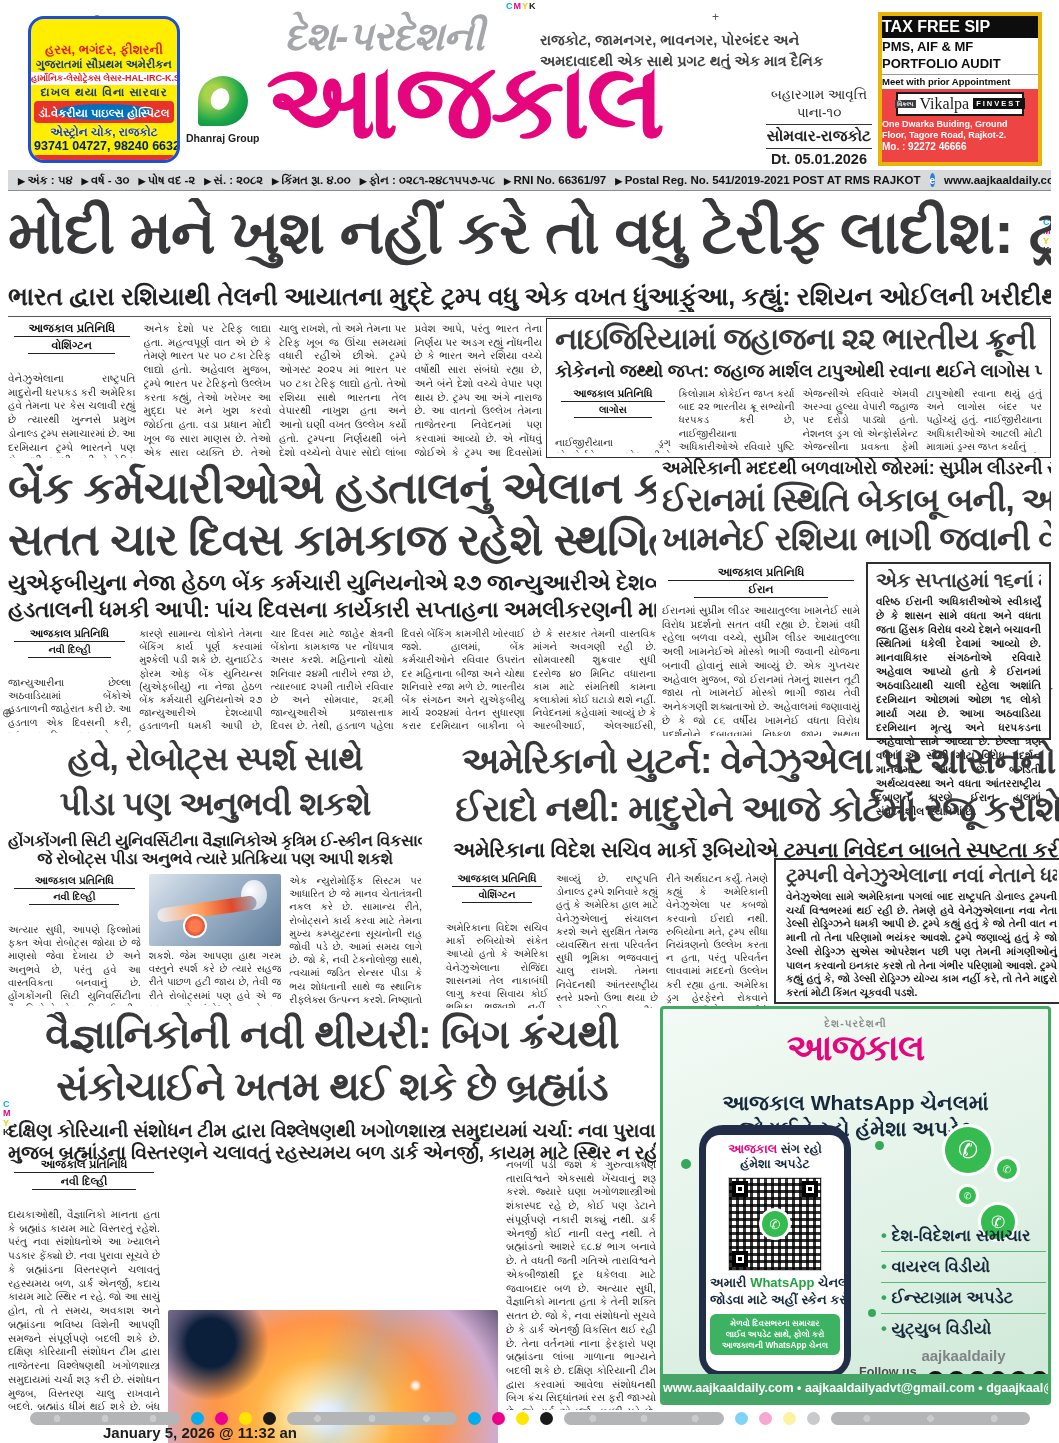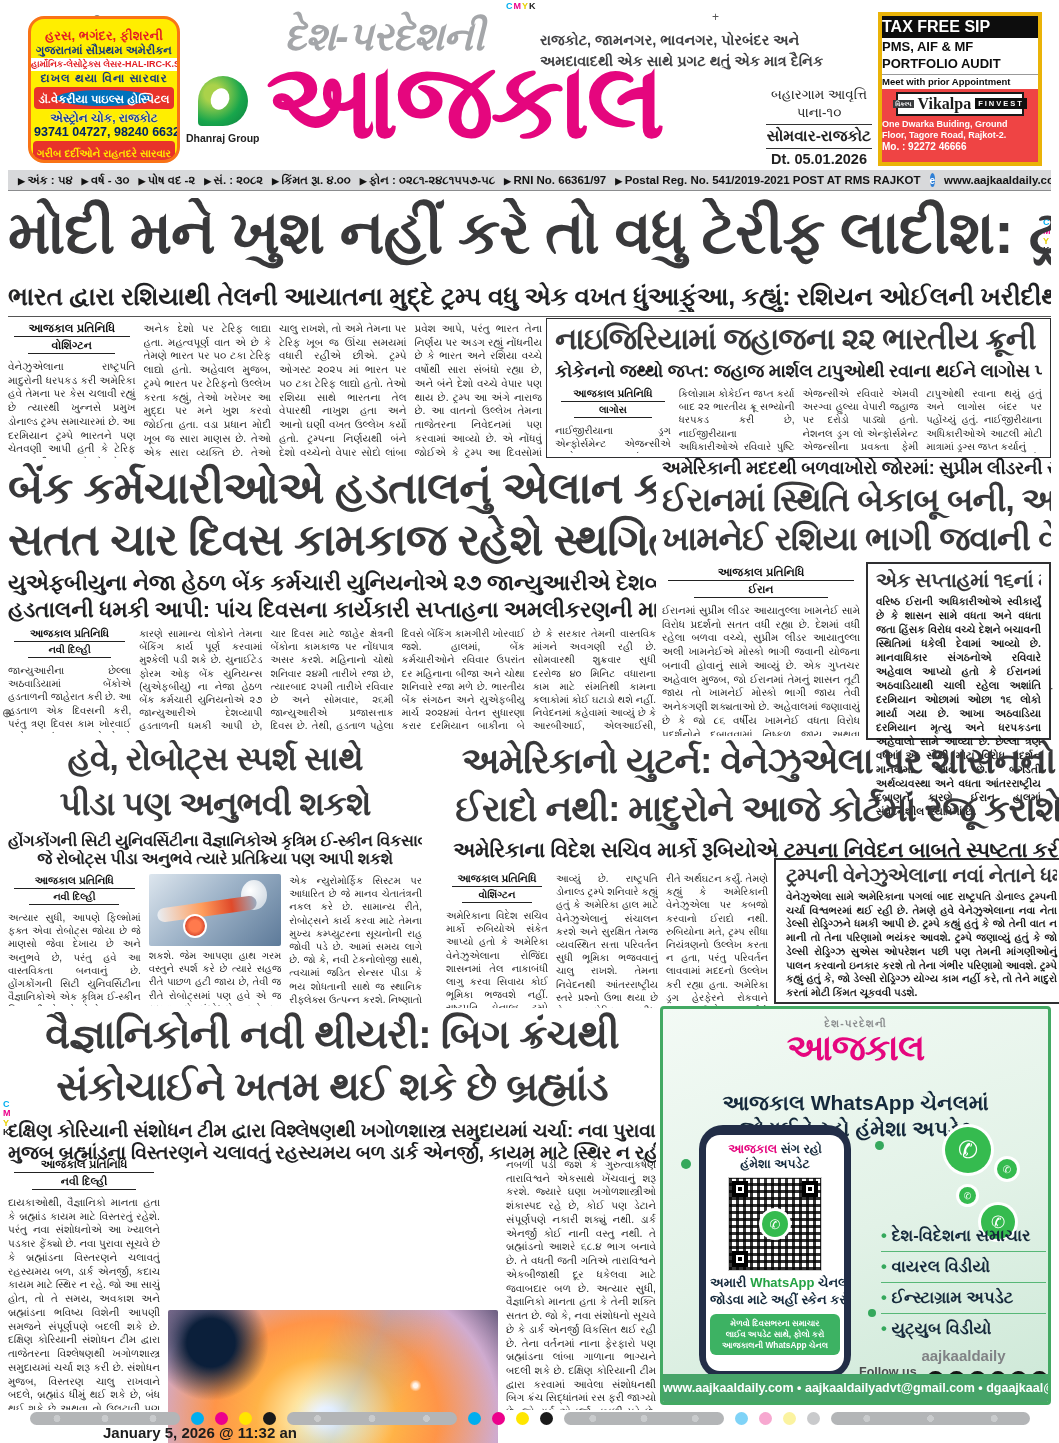--- a/index.html
+++ b/index.html
@@ -8,57 +8,57 @@
   .abs{position:absolute}
   .nw{white-space:nowrap;overflow:hidden}
   .ctr{text-align:center}
   p{margin:0}
   .hl{font-weight:900;color:#39393b;letter-spacing:-1px}
   .sub{font-weight:800;color:#222224;letter-spacing:-.3px}
   .bt{font-size:10.4px;line-height:1.32;text-align:justify;color:#1b1b1b}
   .cols{display:flex;gap:8px}
   .col{flex:1 1 0;overflow:hidden}
   .by1{font-weight:800;font-size:11.5px;text-align:center;border-bottom:1px solid #222;padding-bottom:1px;margin:0 6px 1px}
-  .by2{font-weight:800;font-size:11px;text-align:center;border-bottom:1px solid #222;width:68%;margin:0 auto 6px;padding:1px 0}
+  .by2{font-weight:800;font-size:11px;text-align:center;border-bottom:1px solid #222;width:68%;margin:0 auto 18px;padding:1px 0}
   .cont{font-weight:800;text-align:right;font-size:10.4px}
   .nbox{border:2px solid #2f2f31;background:#fff;box-sizing:border-box}
   .cmyk-v{display:flex;flex-direction:column;font-size:9px;font-weight:700;line-height:1.05}
   .cmyk-h{display:flex;font-size:9px;font-weight:700;gap:1px}
   .c{color:#00aeef}.m{color:#ec008c}.y{color:#e8cf00}.k{color:#1a1a1a}
   .regmark{color:#555;font-size:12px}
   
   .infobar{background:#d8d9db;border-bottom:1px solid #8b8c8e;display:flex;align-items:center;
            gap:9px;padding:0 10px;font-size:11.5px;font-weight:800;color:#121212;box-sizing:border-box;white-space:nowrap;overflow:hidden}
   .ib-item::before{content:"▶ ";font-size:9px}
   .icon-globe{display:inline-flex;width:14px;height:14px;border-radius:50%;background:#2e7fd6;color:#fff;
               font-size:10px;font-weight:900;align-items:center;justify-content:center}
   
-  .piles{background:#ffee00;border:3px solid #f97316;border-radius:16px;box-sizing:border-box;
-         padding:9px 3px 0;text-align:center;overflow:hidden}
+  .piles{background:#ffee00;border:3px solid #1d4ed8;border-radius:16px;box-sizing:border-box;
+         padding:23px 3px 0;text-align:center;overflow:hidden}
   .piles .l1{color:#e31e24;font-weight:900;font-size:13px;white-space:nowrap}
   .piles .l2{color:#14387f;font-weight:900;font-size:11.5px;white-space:nowrap}
   .piles .l3{color:#e31e24;font-weight:900;font-size:9px;white-space:nowrap;background:#fff;margin:1px -3px;padding:1px 0}
   .piles .l4{color:#14387f;font-weight:900;font-size:11.5px;white-space:nowrap;letter-spacing:1px}
   .strip{position:relative;background:#e8332a;border-radius:4px;margin:2px 0;padding:2px 0;overflow:hidden}
   .strip::before{content:"";position:absolute;left:50%;top:50%;width:96px;height:16px;margin:-8px 0 0 -48px;
                  background:#0072bc;border-radius:50%}
   .strip span{position:relative;color:#fff;font-weight:900;font-size:11.5px;white-space:nowrap}
   .piles .l6{color:#1d3f94;font-weight:900;font-size:12px;white-space:nowrap;text-shadow:0 0 2px #fff}
   .piles .l7{color:#002366;font-weight:900;font-size:12.5px;white-space:nowrap}
   .strip2{background:#e8332a;border-radius:4px;margin:2px -1px 0;padding:2px 0}
   .strip2 span{color:#ffe600;font-weight:700;font-size:10.5px;white-space:nowrap}
   
   .sip{background:#ef4444;border:4px solid #eab308;box-sizing:border-box;text-align:left;overflow:hidden}
   .sip .t{background:#0d0d0d;color:#fff;font-weight:900;font-size:16px;padding:2px 0;white-space:nowrap}
   .sip .p{background:#fff;color:#0d0d0d;font-weight:900;font-size:13px;line-height:1.15;padding:2px 0;white-space:nowrap}
   .sip .meet{background:#fff;color:#0d0d0d;font-weight:800;font-size:9.5px;border-top:1px solid #999;padding:1px 0 2px;white-space:nowrap}
   .viklogo{display:flex;align-items:center;justify-content:center;gap:4px;background:#fff;border:2px solid #1a1a1a;
            margin:3px 14px;padding:1px 2px}
   .vemblem{background:#3a3b3d;color:#fff;font-size:6px;font-weight:700;padding:1px 2px;line-height:1.1}
-  .vname{font-family:"Liberation Serif",serif;font-weight:700;font-size:16px;color:#1a1a1a}
+  .vname{font-family:"Liberation Serif",serif;font-weight:400;font-size:16px;color:#1a1a1a}
   .vfin{background:#111;color:#fff;font-size:7.5px;font-weight:800;letter-spacing:2px;padding:1px 3px}
   .sip .addr{color:#fff;font-weight:700;font-size:9px;line-height:1.25;white-space:nowrap}
   .sip .mo{color:#fff;font-weight:900;font-size:10px;white-space:nowrap}
   
   .pretitle{font-style:italic;font-weight:700;color:#a4a6a9;font-size:40px;letter-spacing:-1px;white-space:nowrap}
   .title{font-weight:900;color:#e5067e;font-size:104px;line-height:.95;letter-spacing:-3px;white-space:nowrap}
   .tagline{font-weight:800;color:#414143;font-size:14.5px;line-height:1.45;text-align:right;white-space:nowrap}
   .edi{font-size:13.5px;color:#222;text-align:center;line-height:1.35}
   .edi .b{font-weight:900;font-size:15.5px;border-top:1.5px solid #333;border-bottom:1.5px solid #333;padding:1px 0;margin-top:2px}
   .edi .d{font-weight:800;font-size:14.5px;border-bottom:1.5px solid #333;padding:1px 0}

